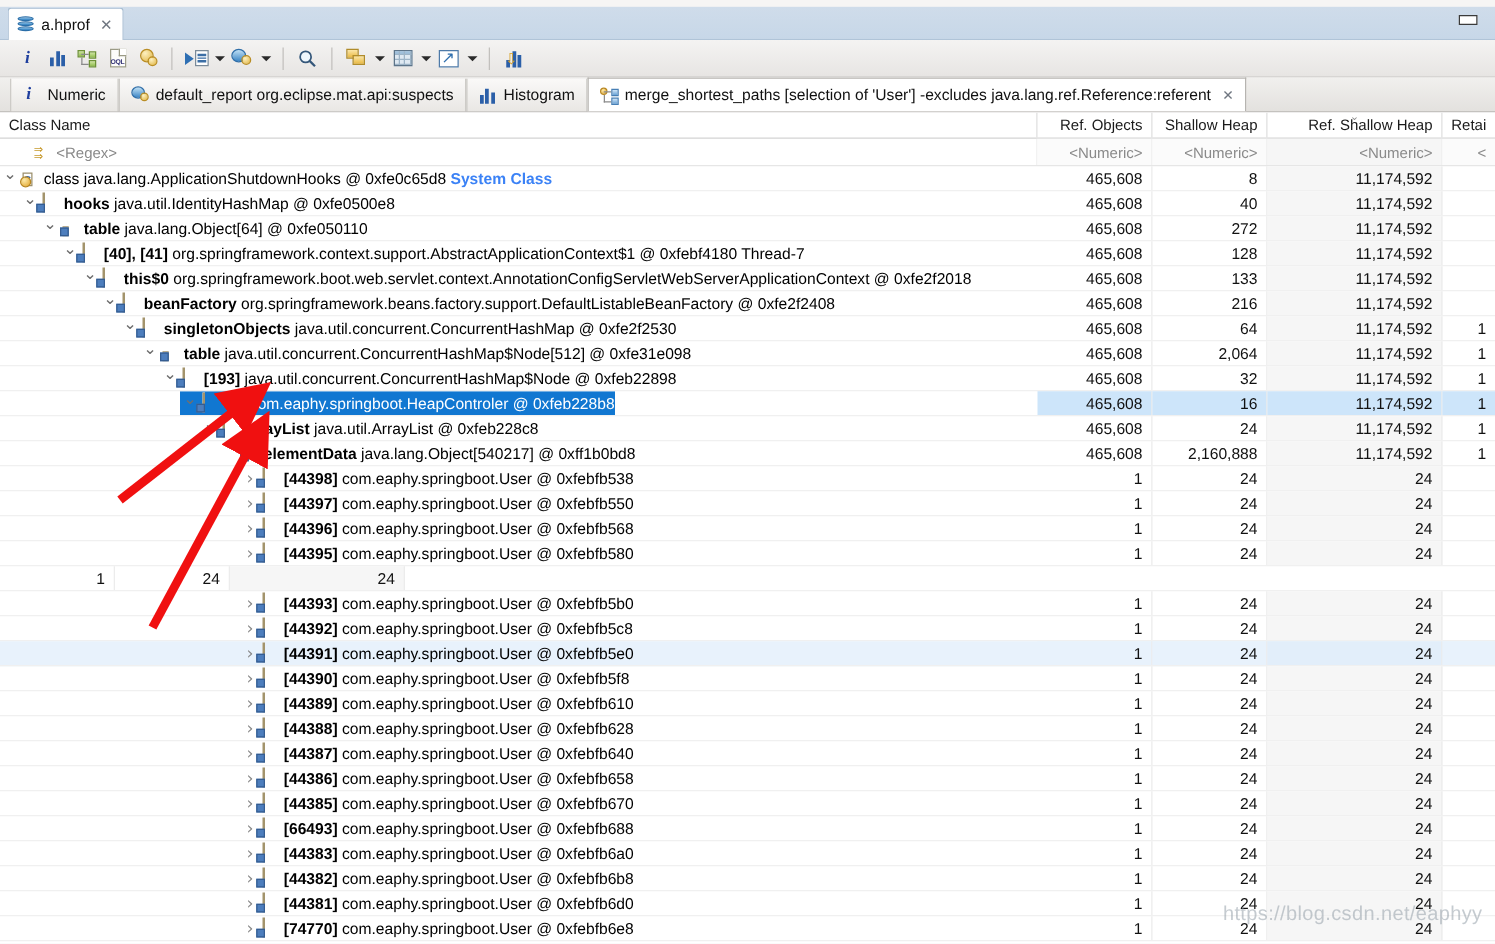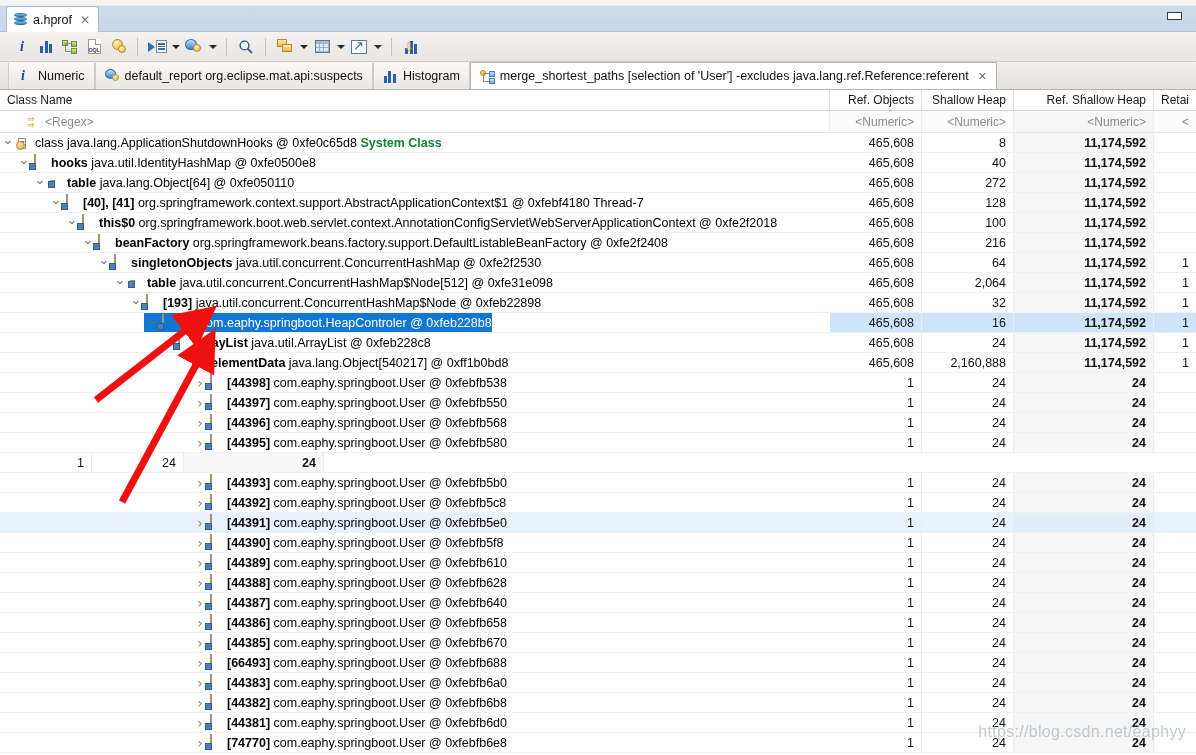--- a/index.html
+++ b/index.html
@@ -215,21 +215,21 @@
     height: 100%; overflow: hidden;
     padding-right: 6px;
   }
   .row .c-num {
     height: 100%;
     display: flex; align-items: center; justify-content: flex-end;
     padding-right: 7px;
     border-right: 1px solid #ececec;
     color: #111;
   }
-  .row .c-num.shaded { background: #f6f6f6; font-weight: bold; }
+  .row .c-num.shaded { background: #f6f6f6; }
   .row.selected .c-num.shaded { background: #cde5fa; }
   .row.selected .c-num { background: #cde5fa; }
   .row.selected .sel-bg { background: #1177d1; }
   .row.selected .c-name .txt { color: #ffffff; }
   .row.selected .c-name .txt b { color: #ffffff; }
   .row.alt .c-num { background: #e8f2fc; }
   .row.alt .c-num.shaded { background: #e2eefa; }
 
   .twisty {
     width: 16px; height: 100%;
@@ -271,21 +271,21 @@
     color:#2d5fa6; font-size: 8px; font-weight:bold; text-align:center; line-height:12px;
   }
   .ic-class::before {
     content:""; position:absolute; left:-3px; bottom:-2px;
     width:7px; height:7px; border-radius:50%;
     background: radial-gradient(circle at 35% 30%, #fde9a8, #e0a52c);
     border:1px solid #b8861f;
   }
   .txt { overflow: hidden; text-overflow: clip; }
   .txt b { font-weight: bold; }
-  .txt .sys { color: #15803d; font-weight: bold; }
+  .txt .sys { color: #3b82f6; font-weight: bold; }
 
   .sel-bg {
     position: relative;
     display: flex; align-items: center; height: 100%;
   }
 
   
   .annot { position: absolute; left: 0; top: 0; width: 1196px; height: 755px; pointer-events: none; }
 
   .watermark {
@@ -560,21 +560,21 @@
         </div>
         <div class="row">
           <div class="c-name" style="width:830px">
             <span class="sel-bg" style="margin-left:64px">
               <span class="twisty open"></span>
               <span class="nicon"><span class="ic-obj"></span></span>
               <span class="txt"><b>this$0</b> org.springframework.boot.web.servlet.context.AnnotationConfigServletWebServerApplicationContext @ 0xfe2f2018</span>
             </span>
           </div>
           <div class="c-num" style="width:92px">465,608</div>
-          <div class="c-num" style="width:92px">100</div>
+          <div class="c-num" style="width:92px">133</div>
           <div class="c-num shaded" style="width:140px">11,174,592</div>
           <div class="c-num" style="width:42px;border-right:none"></div>
         </div>
         <div class="row">
           <div class="c-name" style="width:830px">
             <span class="sel-bg" style="margin-left:80px">
               <span class="twisty open"></span>
               <span class="nicon"><span class="ic-obj"></span></span>
               <span class="txt"><b>beanFactory</b> org.springframework.beans.factory.support.DefaultListableBeanFactory @ 0xfe2f2408</span>
             </span>

